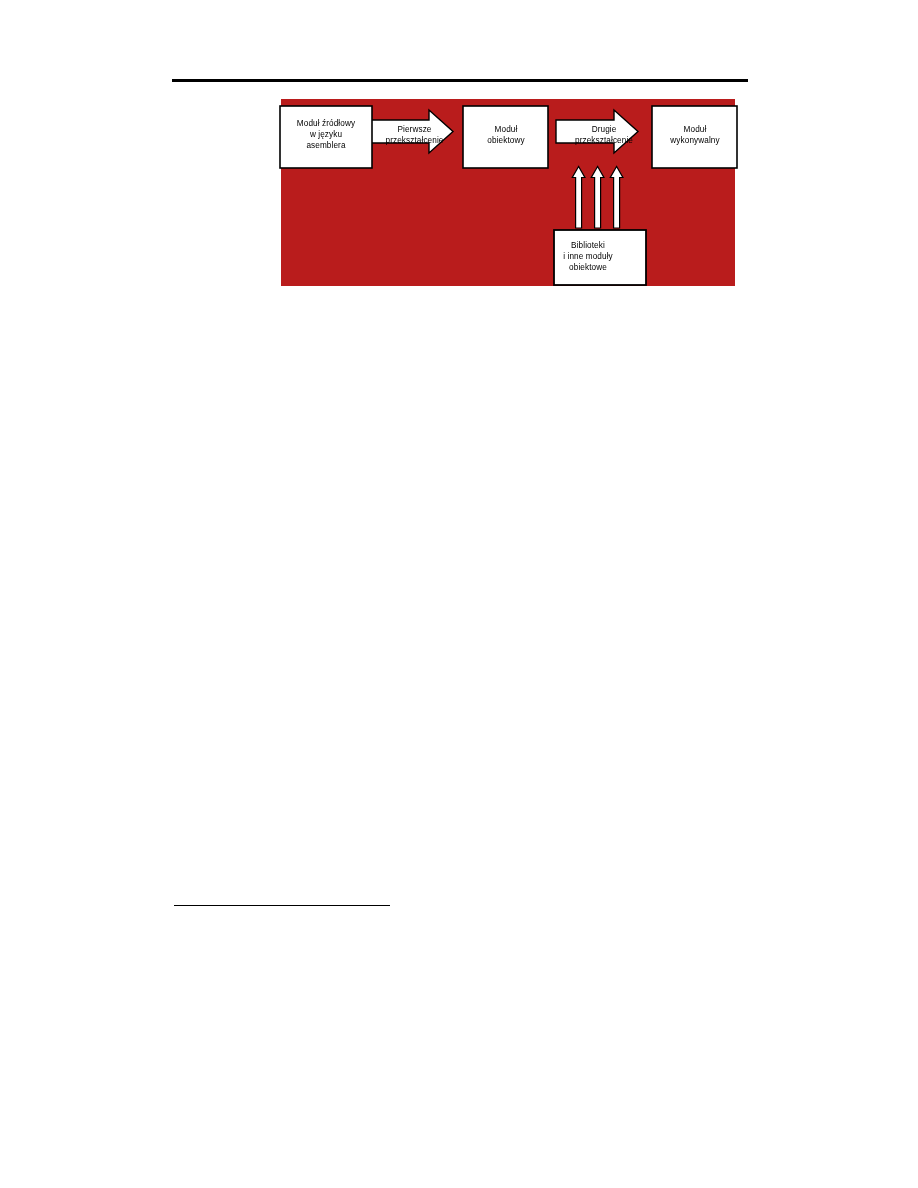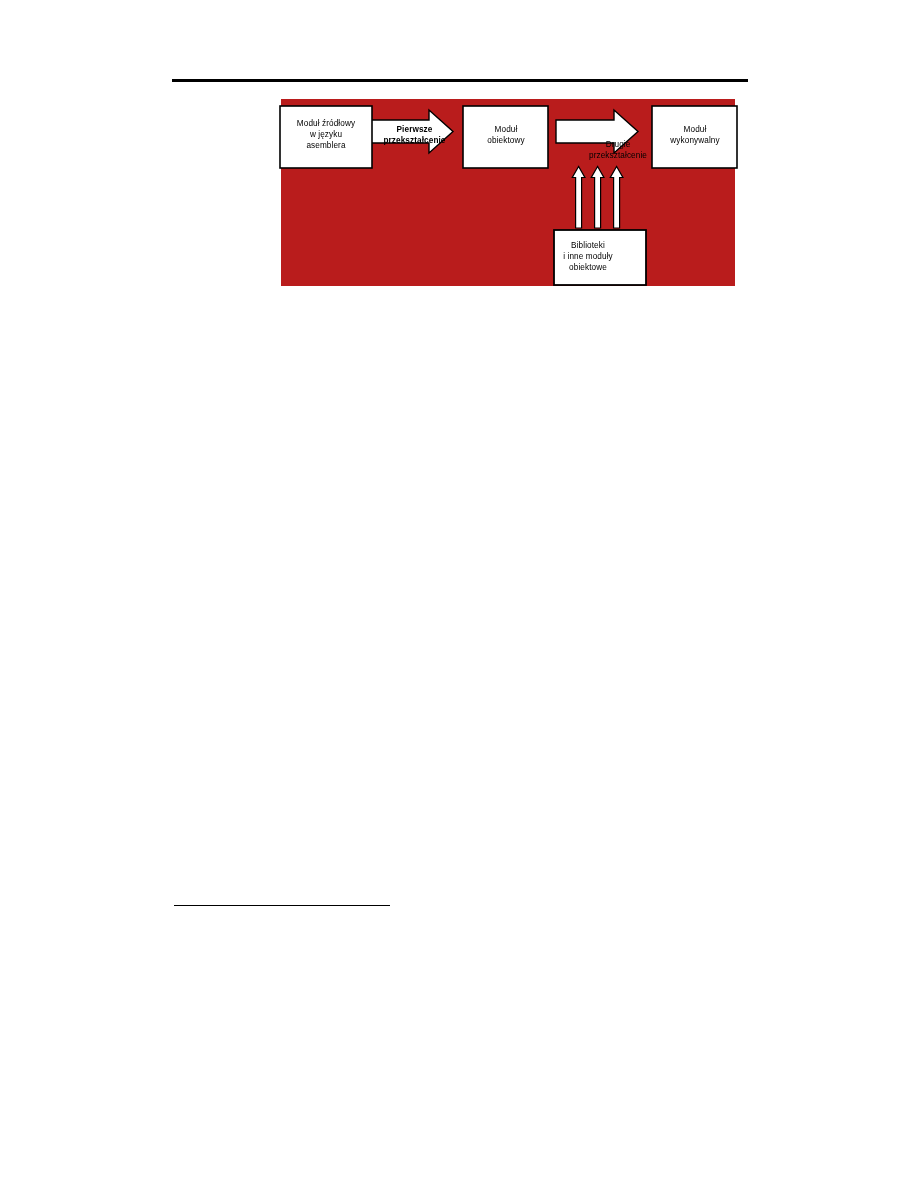--- a/index.html
+++ b/index.html
@@ -83,22 +83,22 @@
     pointer-events: none;
   }
 
   
   .lbl-source   { left: -1px;  top: 19px;  width: 92px; }
   .lbl-object   { left: 182px; top: 25px;  width: 86px; }
   .lbl-exec     { left: 371px; top: 25px;  width: 86px; }
   .lbl-library  { left: 273px; top: 141px; width: 68px; }
 
   
-  .lbl-first    { left: 92px;  top: 25px;  width: 83px; font-weight: bold; }
-  .lbl-second   { left: 294px; top: 25px;  width: 86px; margin-top: 15px; }
+  .lbl-first    { left: 92px;  top: 25px;  width: 83px; }
+  .lbl-second   { left: 280px; top: 25px;  width: 86px; }
 </style>
 </head>
 <body>
 
 <div class="header-rule"></div>
 
 <div class="figure">
   <div class="figure-inner">
 
     <svg class="figure-svg" viewBox="0 0 474 200">

